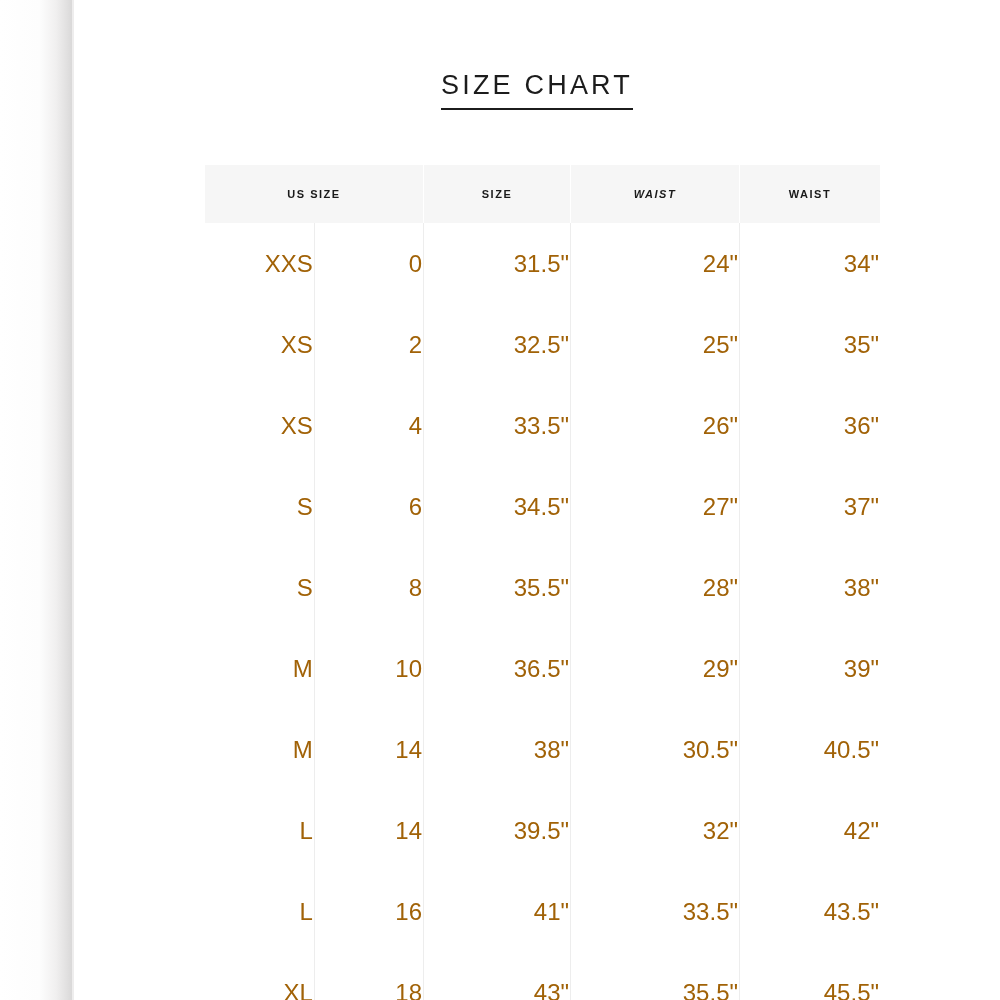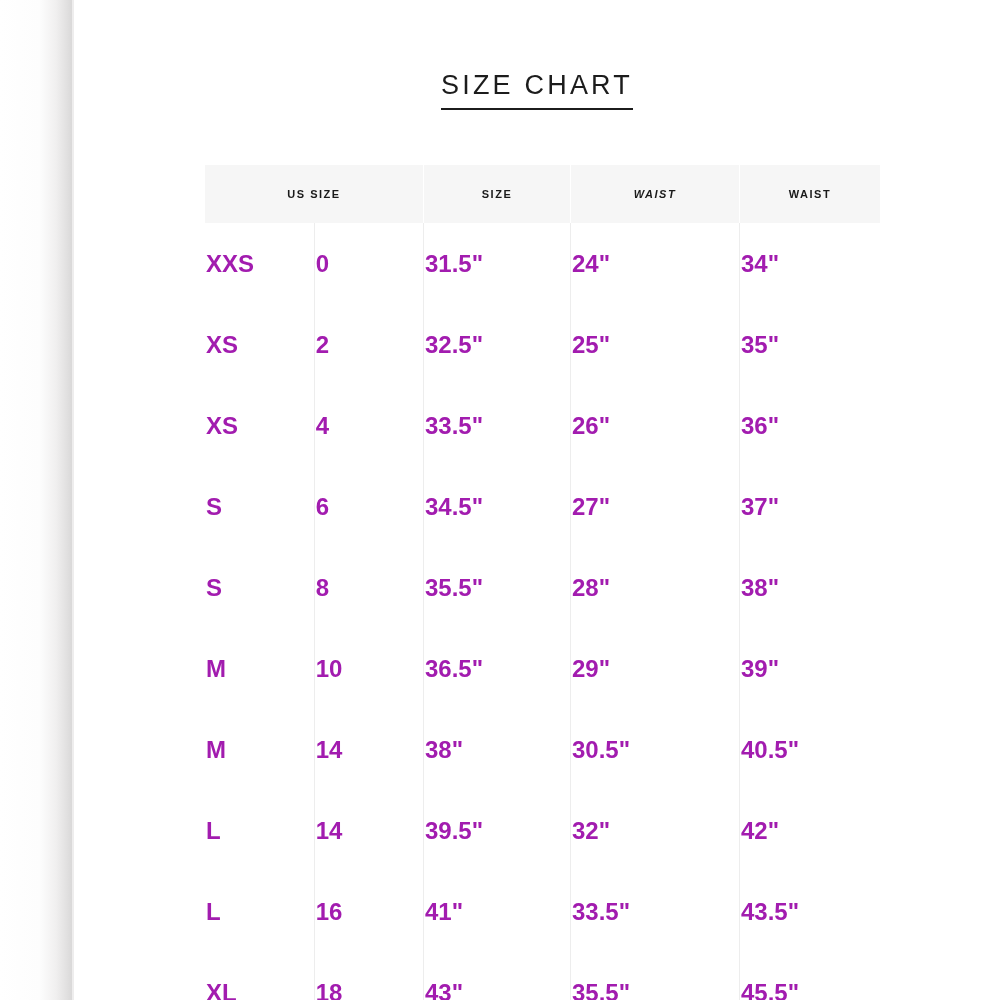--- a/index.html
+++ b/index.html
@@ -83,25 +83,25 @@
     border-right: 1px solid #ffffff;
   }
   table.size-table thead th:last-child { border-right: none; }
   table.size-table thead th.hdr-ussize { width: 216px; }
   table.size-table thead th.hdr-bust { width: 144px; }
   table.size-table thead th.hdr-waist { width: 166px; font-style: italic; }
   table.size-table thead th.hdr-hips { width: 138px; }
 
   table.size-table tbody td {
     height: 79px;
-    text-align: left;
+    text-align: right;
     vertical-align: middle;
     font-size: 24px;
-    font-weight: 700;
-    color: #a21caf;
+    font-weight: 400;
+    color: #a16207;
     border-right: 1px solid #ededed;
   }
   table.size-table tbody td:last-child { border-right: none; }
   td.letter { width: 108px; }
   td.number { width: 108px; border-right: 1px solid #ededed; }
 </style>
 </head>
 <body>
 
 <div class="page-edge"></div>

